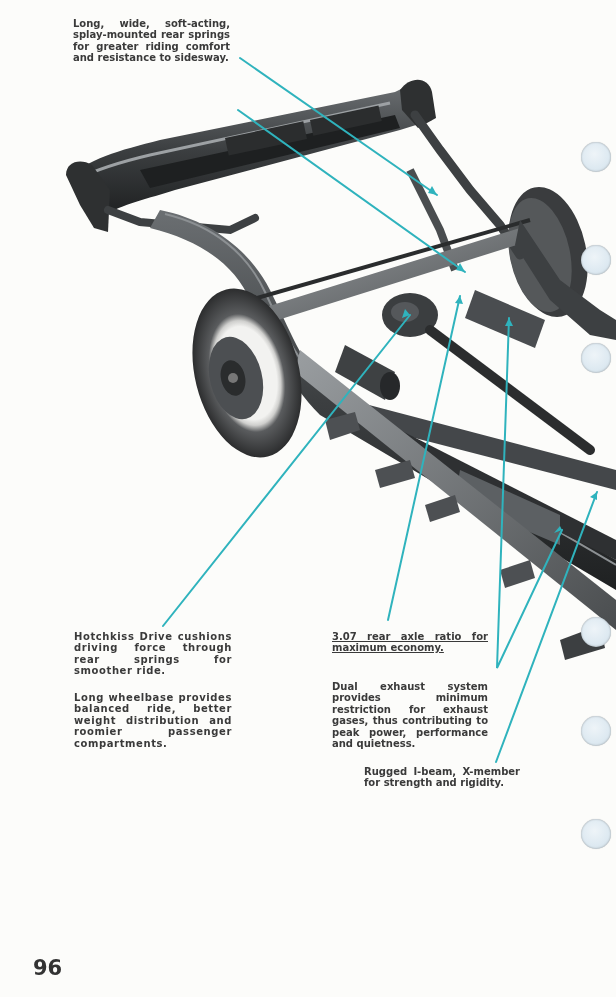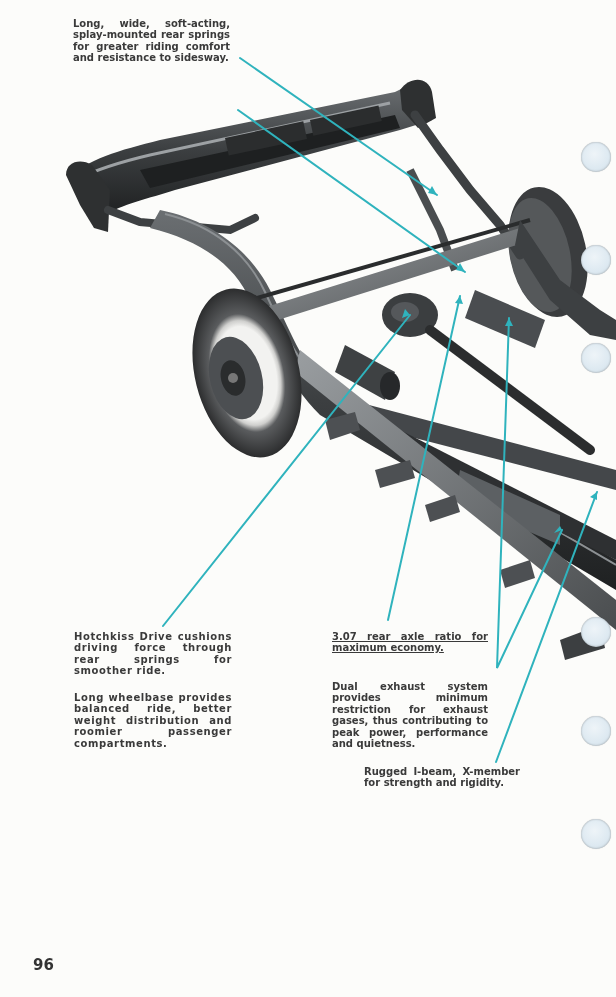--- a/index.html
+++ b/index.html
@@ -19,21 +19,21 @@
     font-weight: 600;
     color: #3a3a3a;
     text-align: justify;
     text-align-last: left;
     letter-spacing: 0px;
   }
   .caption.wide { letter-spacing: 0.6px; }
   .page-number {
     position: absolute; left: 33px; top: 956px;
     font-family: "DejaVu Sans", sans-serif; font-weight: 700;
-    font-size: 15px; color: #333;
+    font-size: 21px; color: #333;
   }
   .illustration { position: absolute; left: 0; top: 0; width: 616px; height: 997px; }
   .hole {
     position: absolute; width: 30px; height: 30px; border-radius: 50%;
     background: radial-gradient(circle at 45% 40%, #eef4f8 0%, #dde9f1 60%, #c9d6de 100%);
     box-shadow: inset 0 0 2px rgba(0,0,0,0.35), 0 0 1px rgba(0,0,0,0.2);
   }
 </style>
 </head>
 <body>

